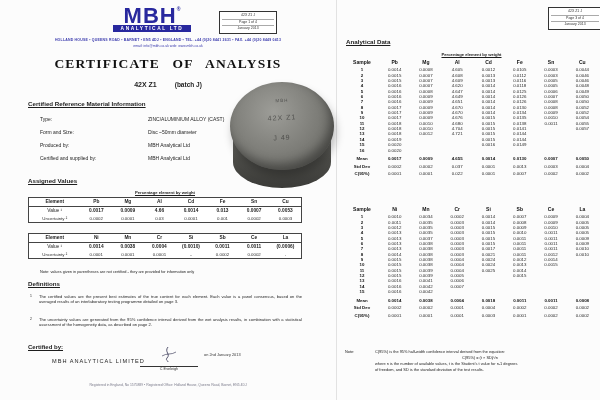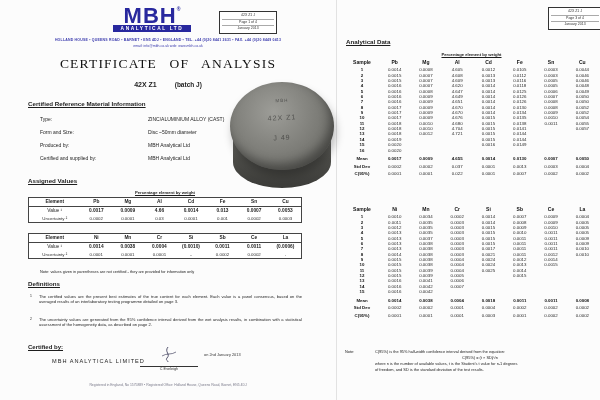--- a/index.html
+++ b/index.html
@@ -16,21 +16,21 @@
   
   .logo{text-align:center;width:78px;}
   .logo .m{font-size:22px;font-weight:bold;color:#28289e;letter-spacing:1px;line-height:20px;display:inline-block;}
   .logo .reg{font-size:5px;color:#28289e;vertical-align:top;font-weight:bold;}
   .logo .bar{background:#28289e;color:#fff;font-size:4.8px;font-weight:bold;
              letter-spacing:1.6px;padding:1px 0;margin-top:-2px;}
 
   .addr{width:336px;text-align:center;color:#3a3aad;font-size:3.5px;font-weight:bold;letter-spacing:0.2px;}
   .contact{width:336px;text-align:center;color:#3a3aad;font-size:3.5px;}
 
-  .title{width:336px;text-align:center;font-family:"Liberation Serif",serif;font-weight:normal;
+  .title{width:336px;text-align:center;font-family:"Liberation Serif",serif;font-weight:bold;
          font-size:13.5px;letter-spacing:1.2px;word-spacing:8px;color:#111;}
   .subtitle{width:336px;text-align:center;font-weight:bold;font-size:7px;}
   .subtitle .gap{display:inline-block;width:18px;}
 
   .h-ul{font-weight:bold;text-decoration:underline;font-size:6.2px;}
   .h-ul.small{font-size:6px;}
 
   .inforow{font-size:5px;}
   .inforow .lab{position:absolute;left:0;top:0;}
   .inforow .val{position:absolute;left:108px;top:0;}

